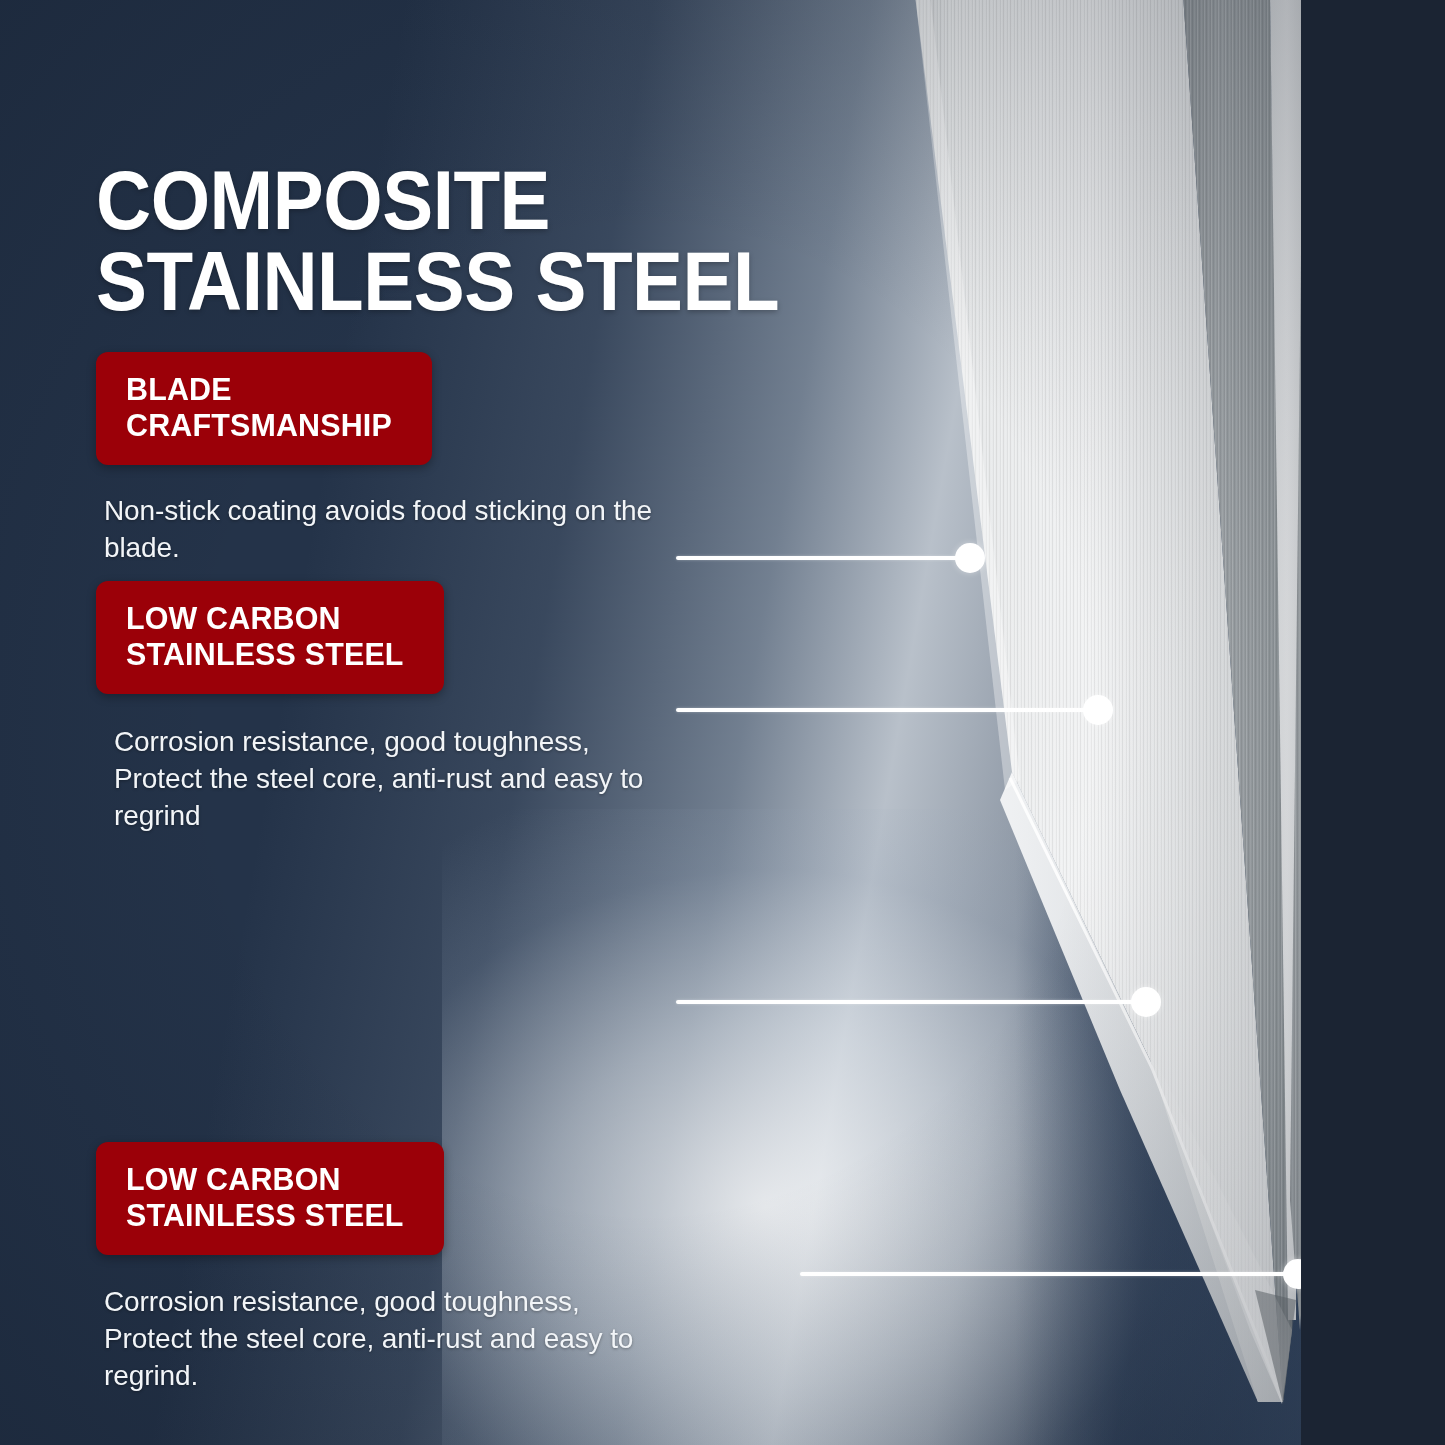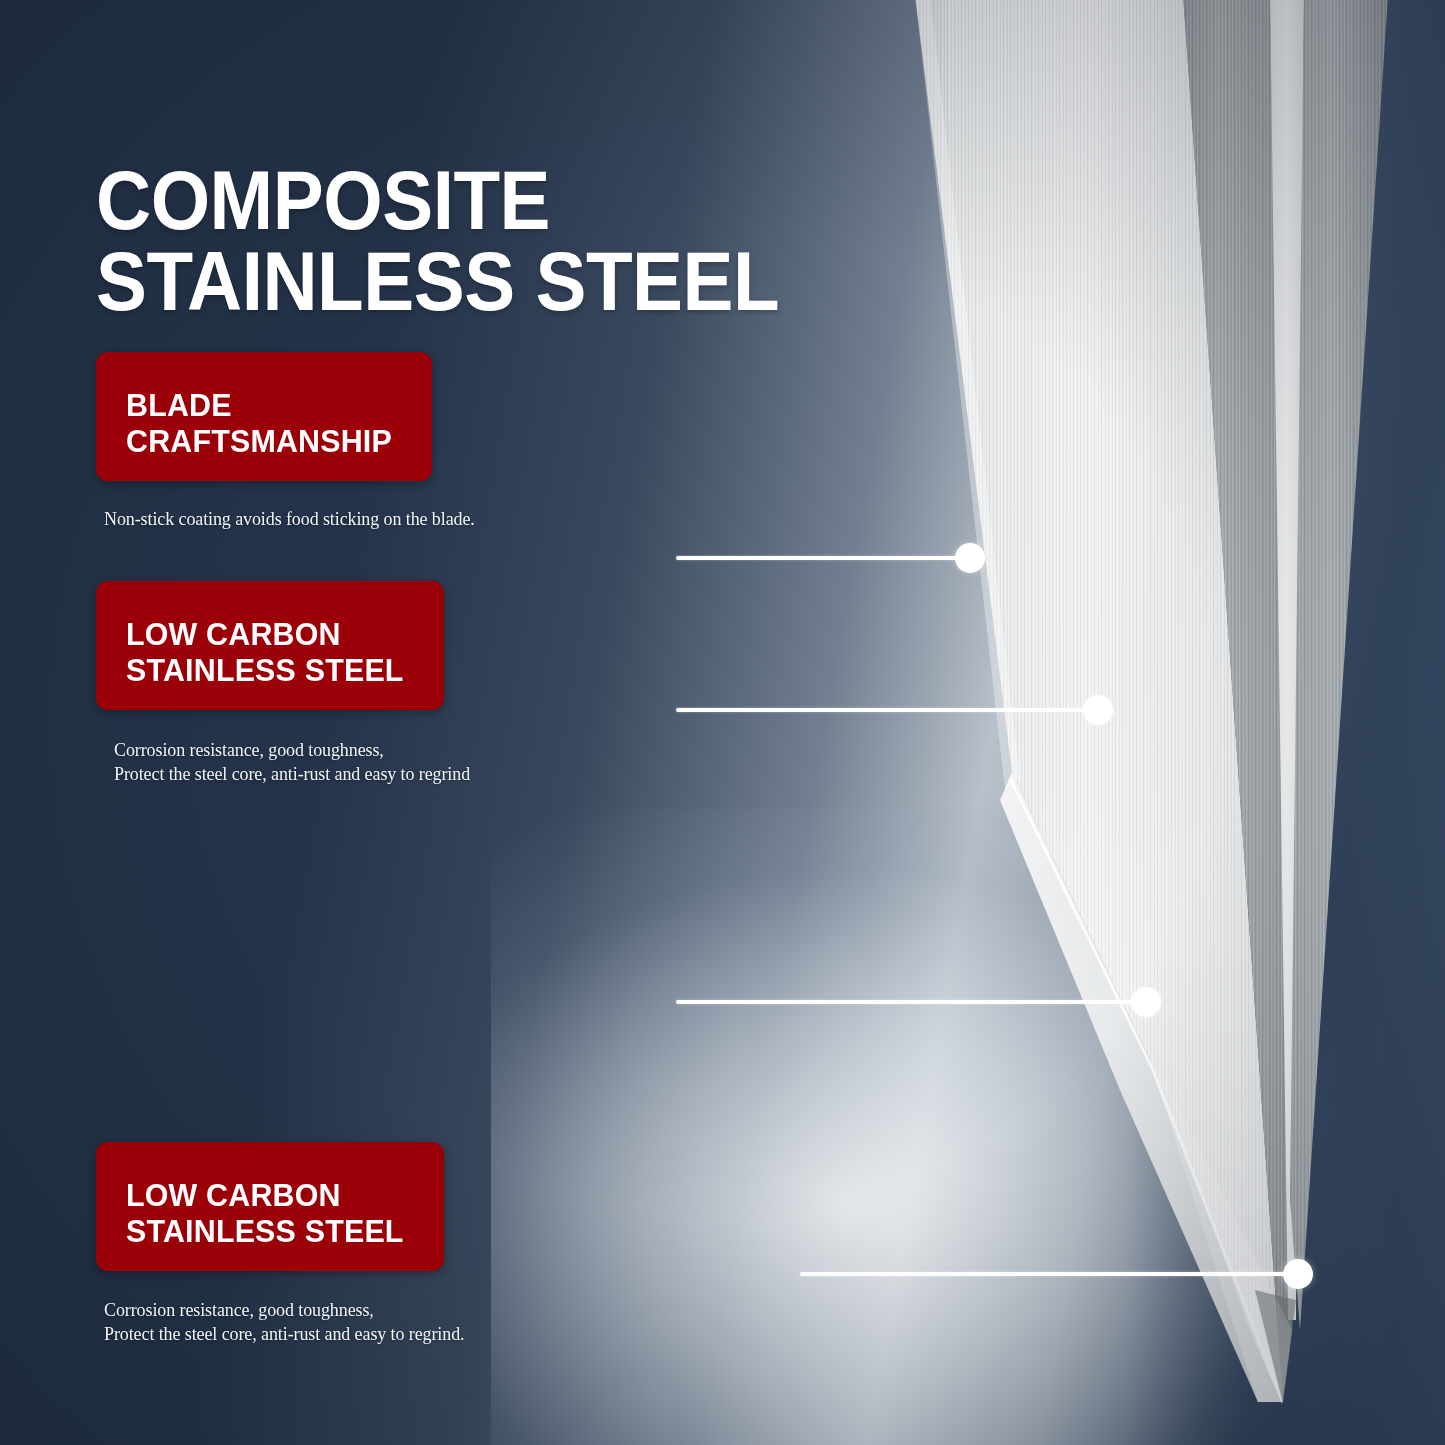--- a/index.html
+++ b/index.html
@@ -3,21 +3,21 @@
 <meta charset="utf-8">
 <title>Composite Stainless Steel</title>
 <style>
   html, body {
     margin: 0;
     padding: 0;
     background: #1b2433;
   }
   #stage {
     position: relative;
-    width: 1445px;
+    width: 1301px;
     height: 1445px;
     overflow: hidden;
     font-family: "Liberation Sans", sans-serif;
     background: #243349;
   }
 
   
   .bg-base {
     position: absolute;
     inset: 0;
@@ -100,40 +100,40 @@
   .title .line { display: block; white-space: nowrap; }
 
   .feature {
     position: absolute;
     left: 96px;
   }
   .badge {
     display: inline-block;
     background: #9b0008;
     border-radius: 12px;
-    padding: 36px 26px 21px 30px;
+    padding: 20px 26px 21px 30px;
     box-shadow: 0 3px 10px rgba(0,0,0,0.30);
   }
   .badge-text {
     display: block;
     color: #ffffff;
     font-family: "Liberation Sans Narrow", "Liberation Sans", sans-serif;
     font-weight: 700;
     font-size: 32px;
     line-height: 1.12;
     letter-spacing: 0.2px;
     transform: scaleX(0.95);
     transform-origin: left center;
     white-space: nowrap;
   }
   .desc {
     color: #f2f5f8;
-    font-family: Liberation Serif, serif;
+    font-family: Liberation Sans, sans-serif;
     font-weight: 400;
-    font-size: 18px;
+    font-size: 28px;
     line-height: 1.33;
     letter-spacing: -0.1px;
     text-shadow: 0 1px 3px rgba(0,0,0,0.35);
     white-space: pre-line;
   }
 
   
   .leader {
     position: absolute;
     height: 4px;

